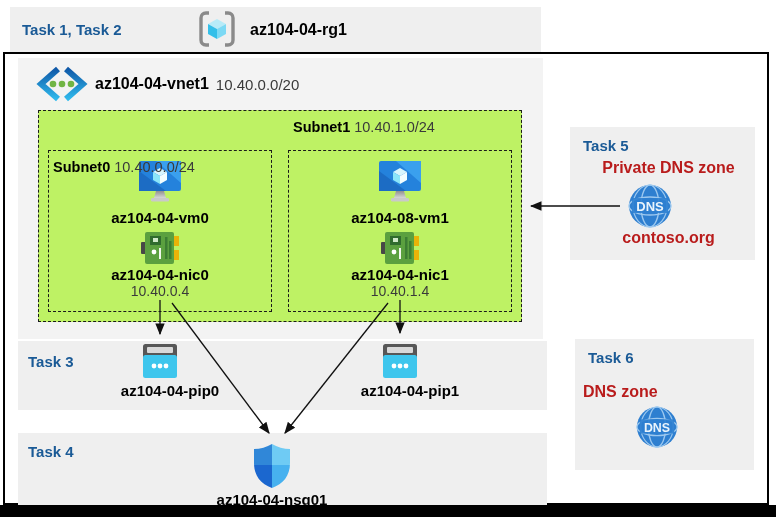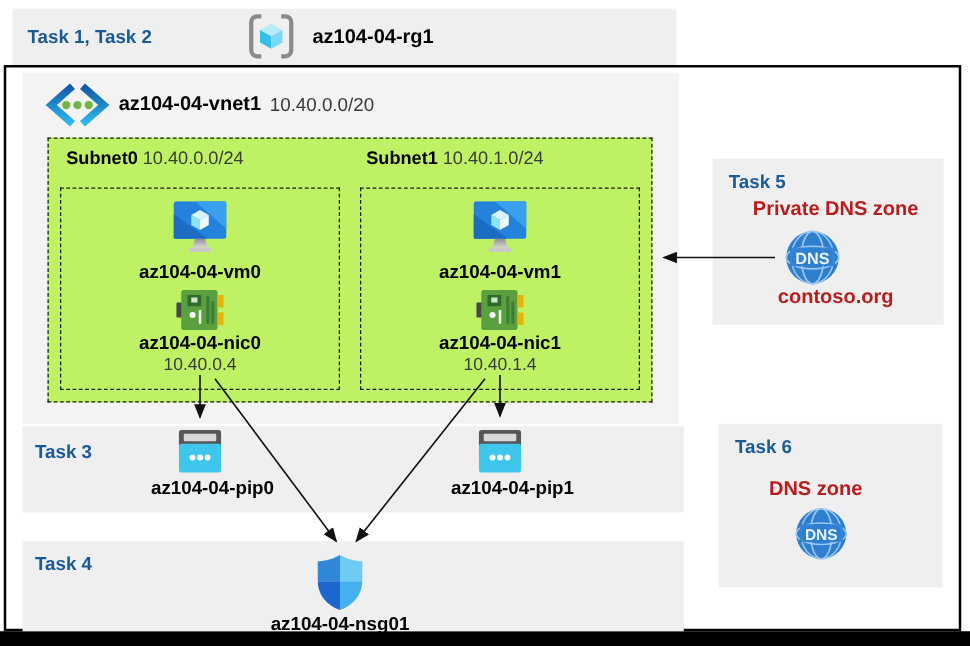--- a/index.html
+++ b/index.html
@@ -24,21 +24,21 @@
   .vm-label{margin-top:2px;line-height:18px;}
   .nic-label{margin-top:2px;line-height:16px;}
   .ip{line-height:16px;}
   .nic-icon-svg{margin-top:4px;}
   .pip-group{width:140px;display:flex;flex-direction:column;align-items:center;}
   .pip-group .bold-label{margin-top:3px;margin-left:20px;}
   .nsg-group{width:150px;display:flex;flex-direction:column;align-items:center;}
   .nsg-group .bold-label{margin-top:2px;}
   .t5-title{left:570px;top:159px;width:185px;text-align:center;padding-left:12px;box-sizing:border-box;}
   .t5-zone{left:570px;top:229px;width:185px;text-align:center;padding-left:12px;box-sizing:border-box;}
-  .t6-title{left:575px;top:383px;width:147px;text-align:center;padding-left:8px;box-sizing:border-box;}
+  .t6-title{left:575px;top:383px;width:147px;padding-left:8px;box-sizing:border-box;}
   .overlay{position:absolute;left:0;top:0;pointer-events:none;z-index:30;}
   .vnet-name-row{display:flex;align-items:center;gap:7px;}
   svg{display:block;}
 </style>
 </head>
 <body>
 
 <div class="canvas">
 
   <svg width="0" height="0" style="position:absolute">
@@ -90,21 +90,21 @@
         <circle cx="26" cy="18" r="3.3" fill="#71b544"></circle>
         <circle cx="35" cy="18" r="3.3" fill="#71b544"></circle>
       </svg>
     </span>
     <span class="bold-label" style="font-size:16px;">az104-04-vnet1</span>
     <span class="cidr" style="font-size:15px;">10.40.0.0/20</span>
   </div>
 
   <div class="abs dashed outer-dashed"></div>
 
-  <div class="abs subnet-label" style="left:53px;z-index:6;">
+  <div class="abs subnet-label" style="left:53px;z-index:6;margin-top:40px;">
     <span class="bold-label" style="font-size:14.5px;">Subnet0</span>
     <span class="cidr">10.40.0.0/24</span>
   </div>
   <div class="abs subnet-label" style="left:293px;z-index:6;">
     <span class="bold-label" style="font-size:14.5px;">Subnet1</span>
     <span class="cidr">10.40.1.0/24</span>
   </div>
 
   <div class="abs dashed subnet-box" style="left:48px;">
     <span>
@@ -144,21 +144,21 @@
         <rect x="1" y="0" width="42" height="30" rx="2" fill="#2482dc"></rect>
         <polygon points="1,30 1,10 28,30" fill="#1c6cc4"></polygon>
         <polygon points="43,0 43,22 18,0" fill="#3aa0ee"></polygon>
         <polygon points="22,7 29,11 22,15 15,11" fill="#d8f5fd"></polygon>
         <polygon points="15,11 22,15 22,23 15,19" fill="#8ce5f9"></polygon>
         <polygon points="22,15 29,11 29,19 22,23" fill="#f2fdff"></polygon>
         <polygon points="18,30 26,30 28,37 16,37" fill="url(#standg)"></polygon>
         <rect x="13" y="37" width="18" height="3.6" rx="1.4" fill="#c9c9c9"></rect>
       </svg>
     </span>
-    <div class="bold-label vm-label">az104-04-vm1</div>
+    <div class="bold-label vm-label">az104-08-vm1</div>
     <span class="nic-icon-svg">
       <svg width="38" height="34" viewBox="0 0 38 34">
         <rect x="0" y="11" width="5" height="12" rx="1" fill="#474747"></rect>
         <rect x="4" y="1" width="29" height="32" rx="2" fill="#5ba03f"></rect>
         <rect x="33" y="5" width="5" height="10" fill="#eab308"></rect>
         <rect x="33" y="19" width="5" height="10" fill="#eab308"></rect>
         <rect x="9" y="5" width="11" height="9" fill="#2f6b2d"></rect>
         <rect x="12" y="7" width="5" height="4" fill="#cfe8c8"></rect>
         <circle cx="13" cy="21" r="2.4" fill="#ffffff"></circle>
         <rect x="18" y="17" width="2" height="11" fill="#ffffff" opacity="0.9"></rect>

